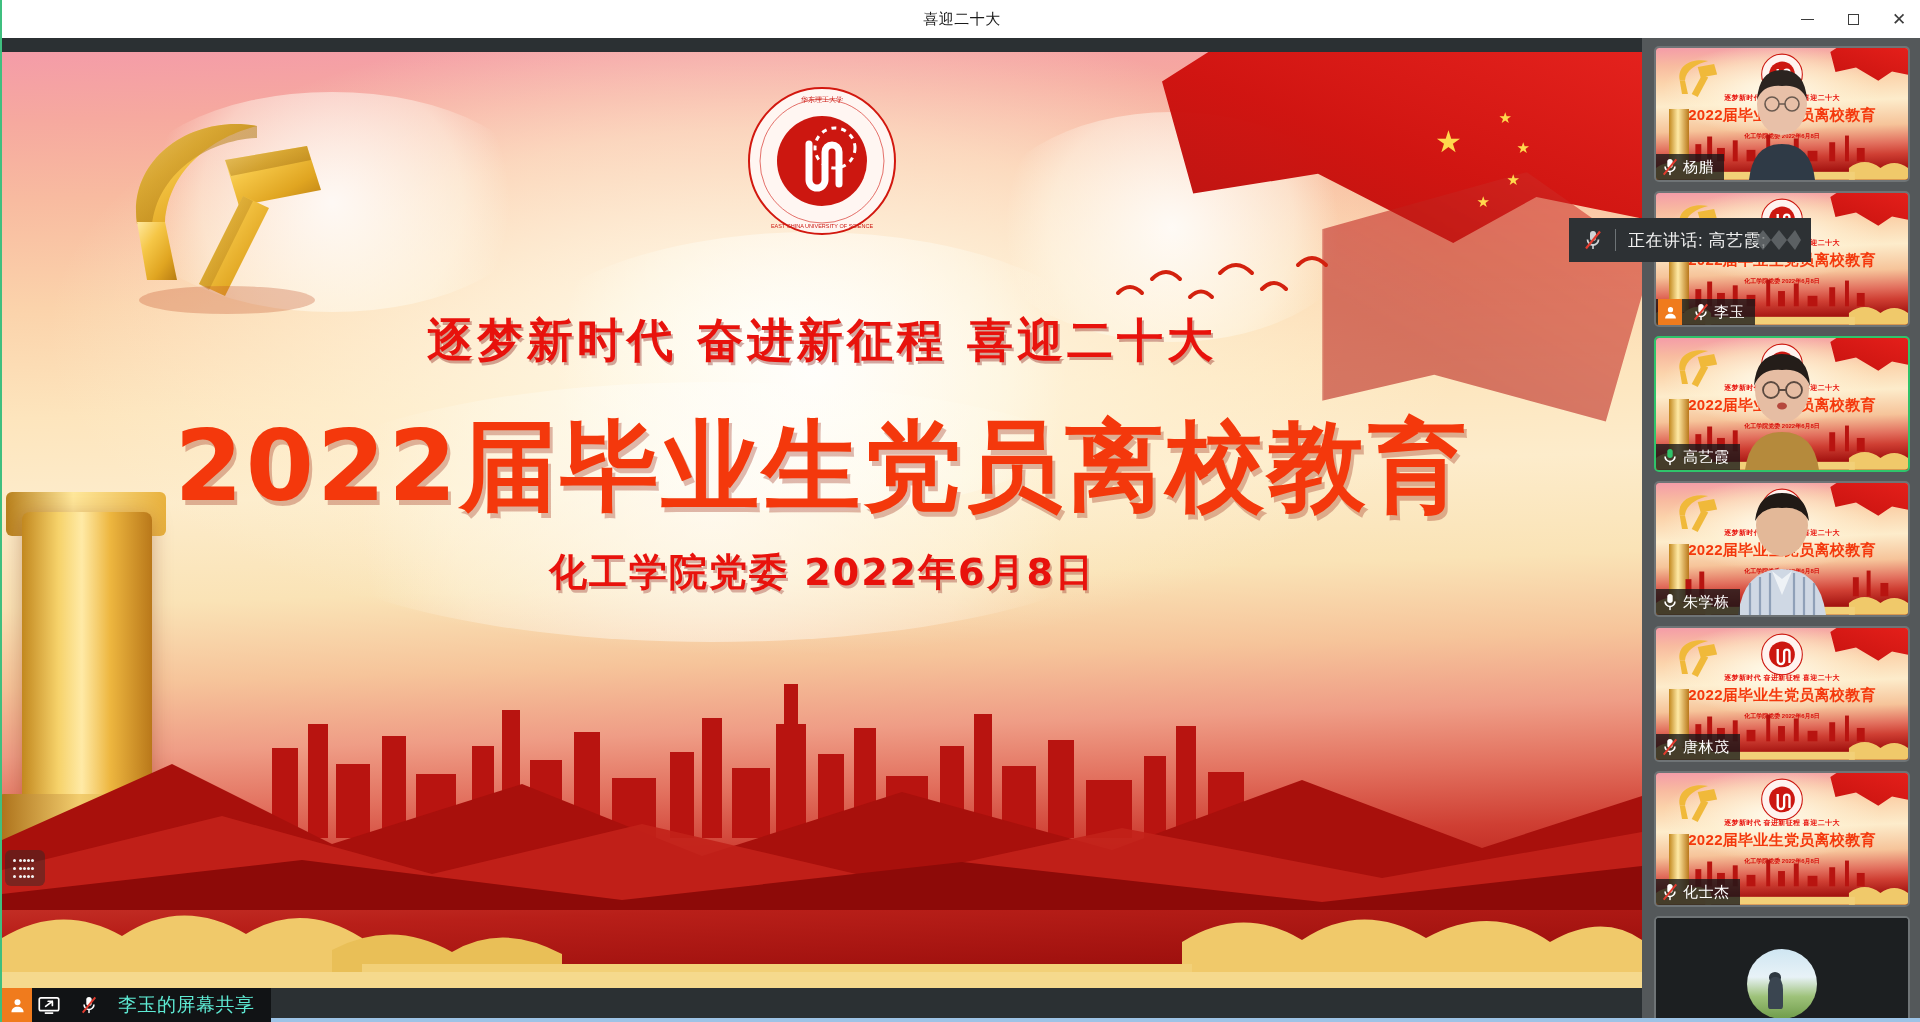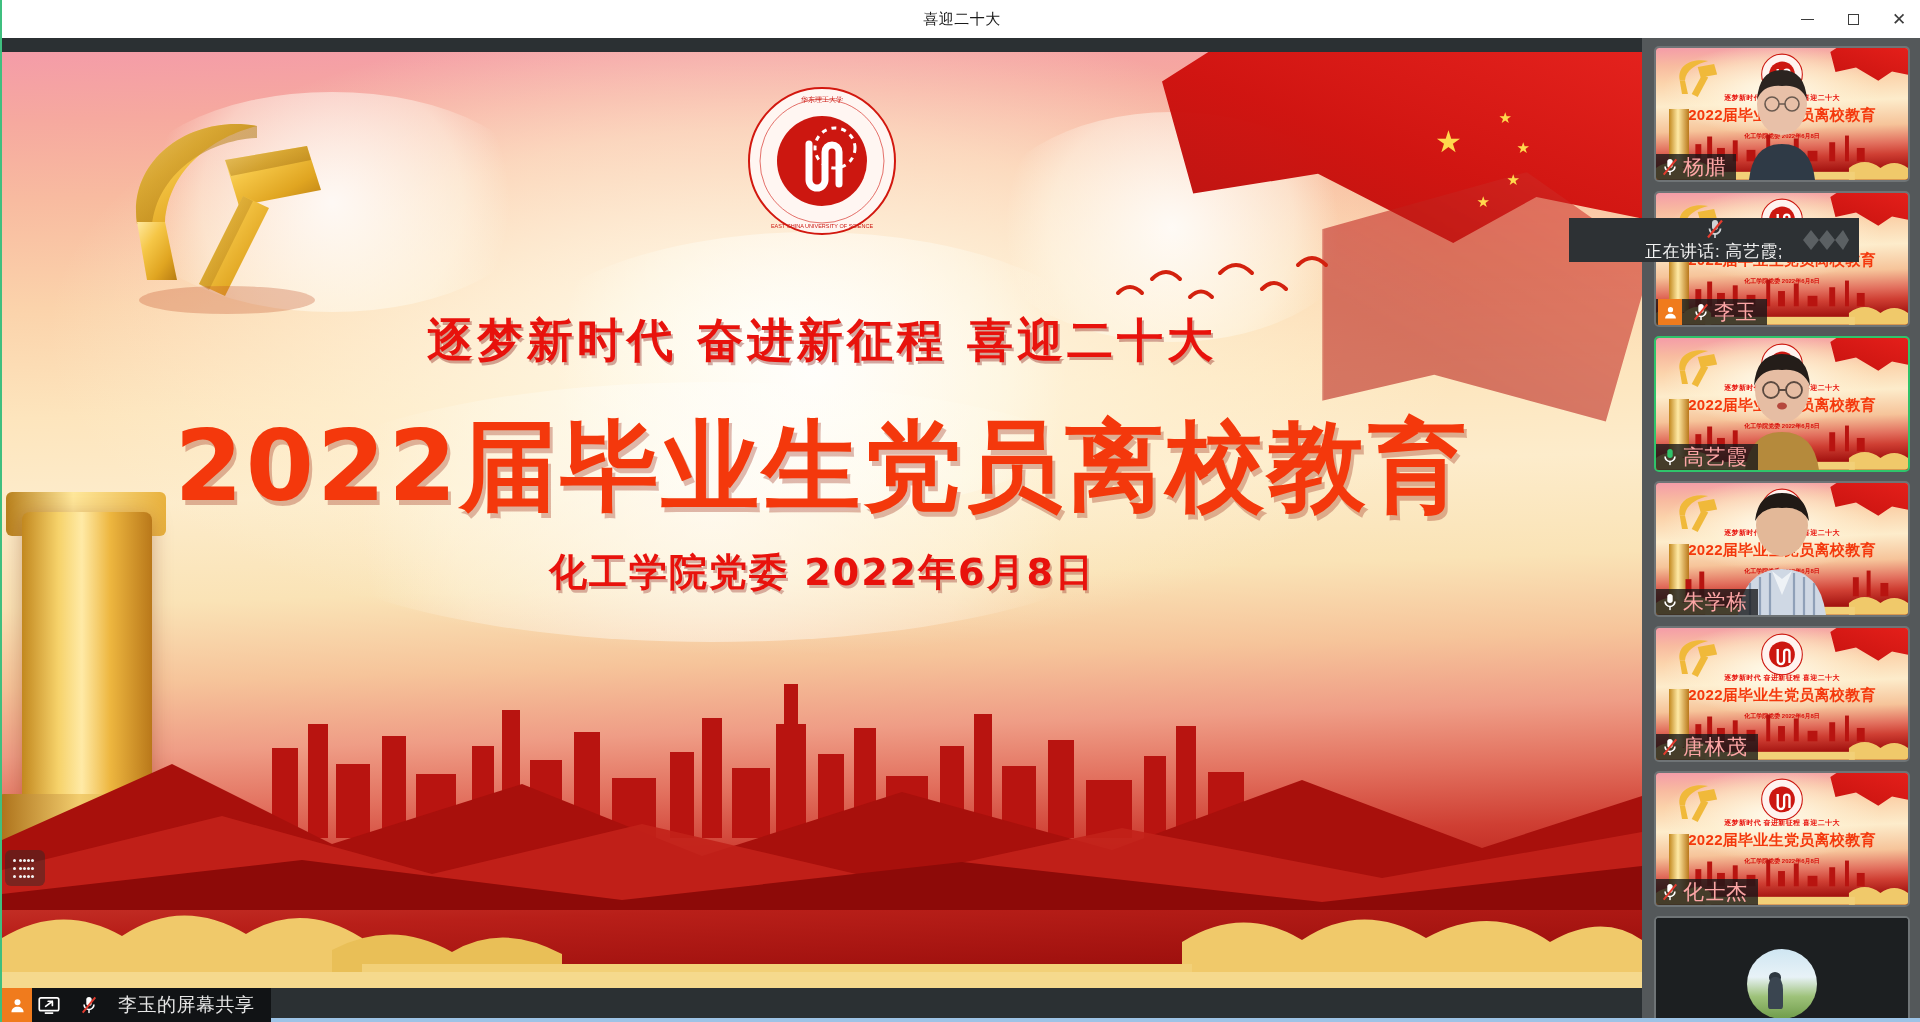--- a/index.html
+++ b/index.html
@@ -220,21 +220,21 @@
     z-index: 40;
   }
   .share-owner-icon {
     width: 30px; background: #f07b1d;
     display: flex; align-items: center; justify-content: center;
   }
   .share-status-main {
     background: #111315;
     display: flex; align-items: center;
     padding: 0 16px 0 6px; gap: 20px;
-    color: #e5e5e5; font-size: 19px; letter-spacing: .5px;
+    color: #5eead4; font-size: 19px; letter-spacing: .5px;
   }
 
   
   .sidebar {
     position: absolute; top: 0; right: 0;
     width: 280px; height: 984px;
     background: #54585a;
     padding: 8px 12px 0 12px;
     overflow: hidden;
   }
@@ -297,21 +297,21 @@
     width: 74px; height: 120px;
   }
   .person svg { width: 100%; height: 100%; }
 
   .tile-label {
     position: absolute; left: 0; bottom: 0;
     height: 26px;
     background: rgba(20,22,24,.78);
     display: flex; align-items: center;
     padding: 0 10px 0 5px; gap: 4px;
-    color: #fca5a5; font-size: 21px; letter-spacing: .5px;
+    color: #ffffff; font-size: 15px; letter-spacing: .5px;
     max-width: 96%;
   }
   .tile-label.with-share { padding-left: 2px; }
   .share-badge {
     width: 24px; height: 26px; background: #f07b1d;
     display: flex; align-items: center; justify-content: center;
     flex: 0 0 auto;
   }
   .avatar-tile {
     position: absolute; inset: 0;
@@ -337,26 +337,25 @@
   }
 
   
   .mic { flex: 0 0 auto; width: 18px; height: 20px; display:block; }
   .mic svg { width: 100%; height: 100%; display: block; }
 
   
   .speaking-toast {
     position: absolute;
     left: 1567px; top: 180px;
-    width: 290px; height: 44px;
+    width: 242px; height: 44px;
     background: #2d3134;
     display: flex; align-items: center;
     z-index: 60;
     overflow: hidden;
-    flex-direction: column;
   }
   .speaking-toast .mic { width: 20px; height: 22px; margin: 0 12px 0 14px; }
   .toast-divider { width: 1px; height: 22px; background: #6d7376; margin-right: 12px; }
   .speaking-toast .txt { color: #f1f1f1; font-size: 17px; letter-spacing: .5px; }
   .toast-logo {
     position: absolute; right: 10px; top: 8px; width: 52px; height: 28px;
     opacity: .75;
   }
   .toast-logo svg { width: 100%; height: 100%; }
 

